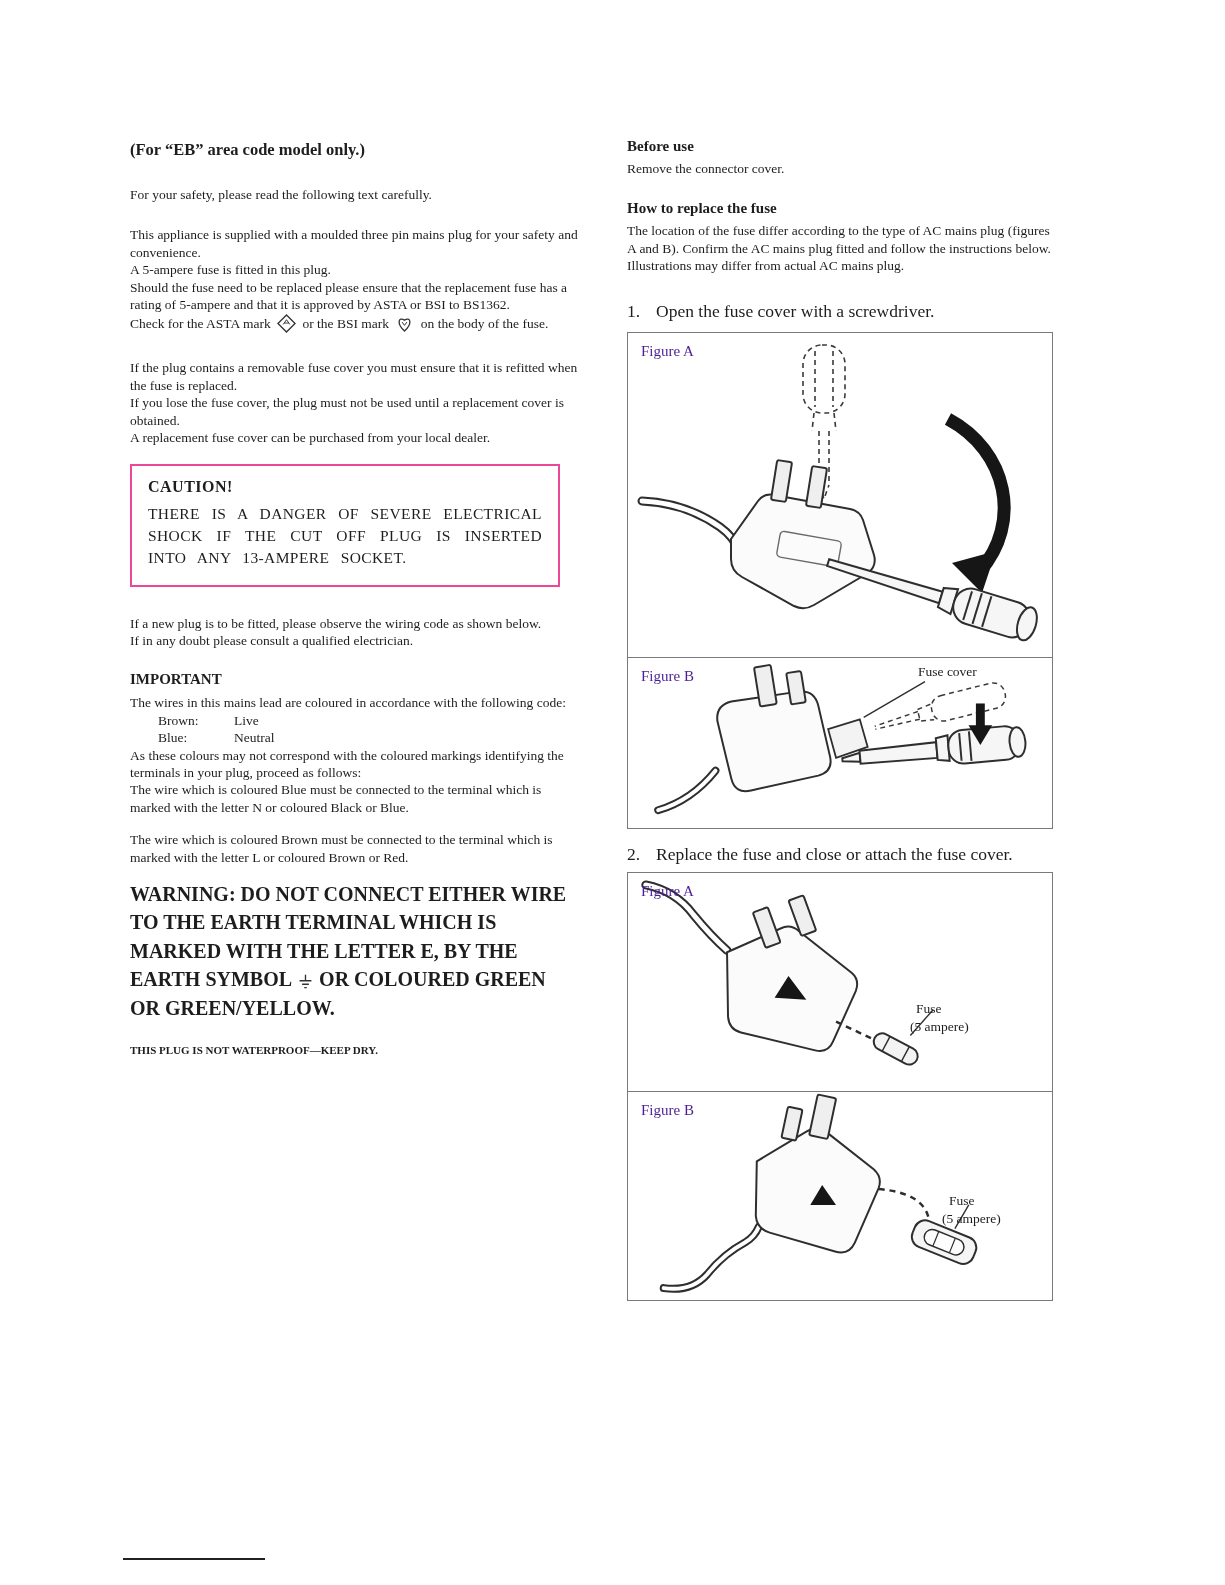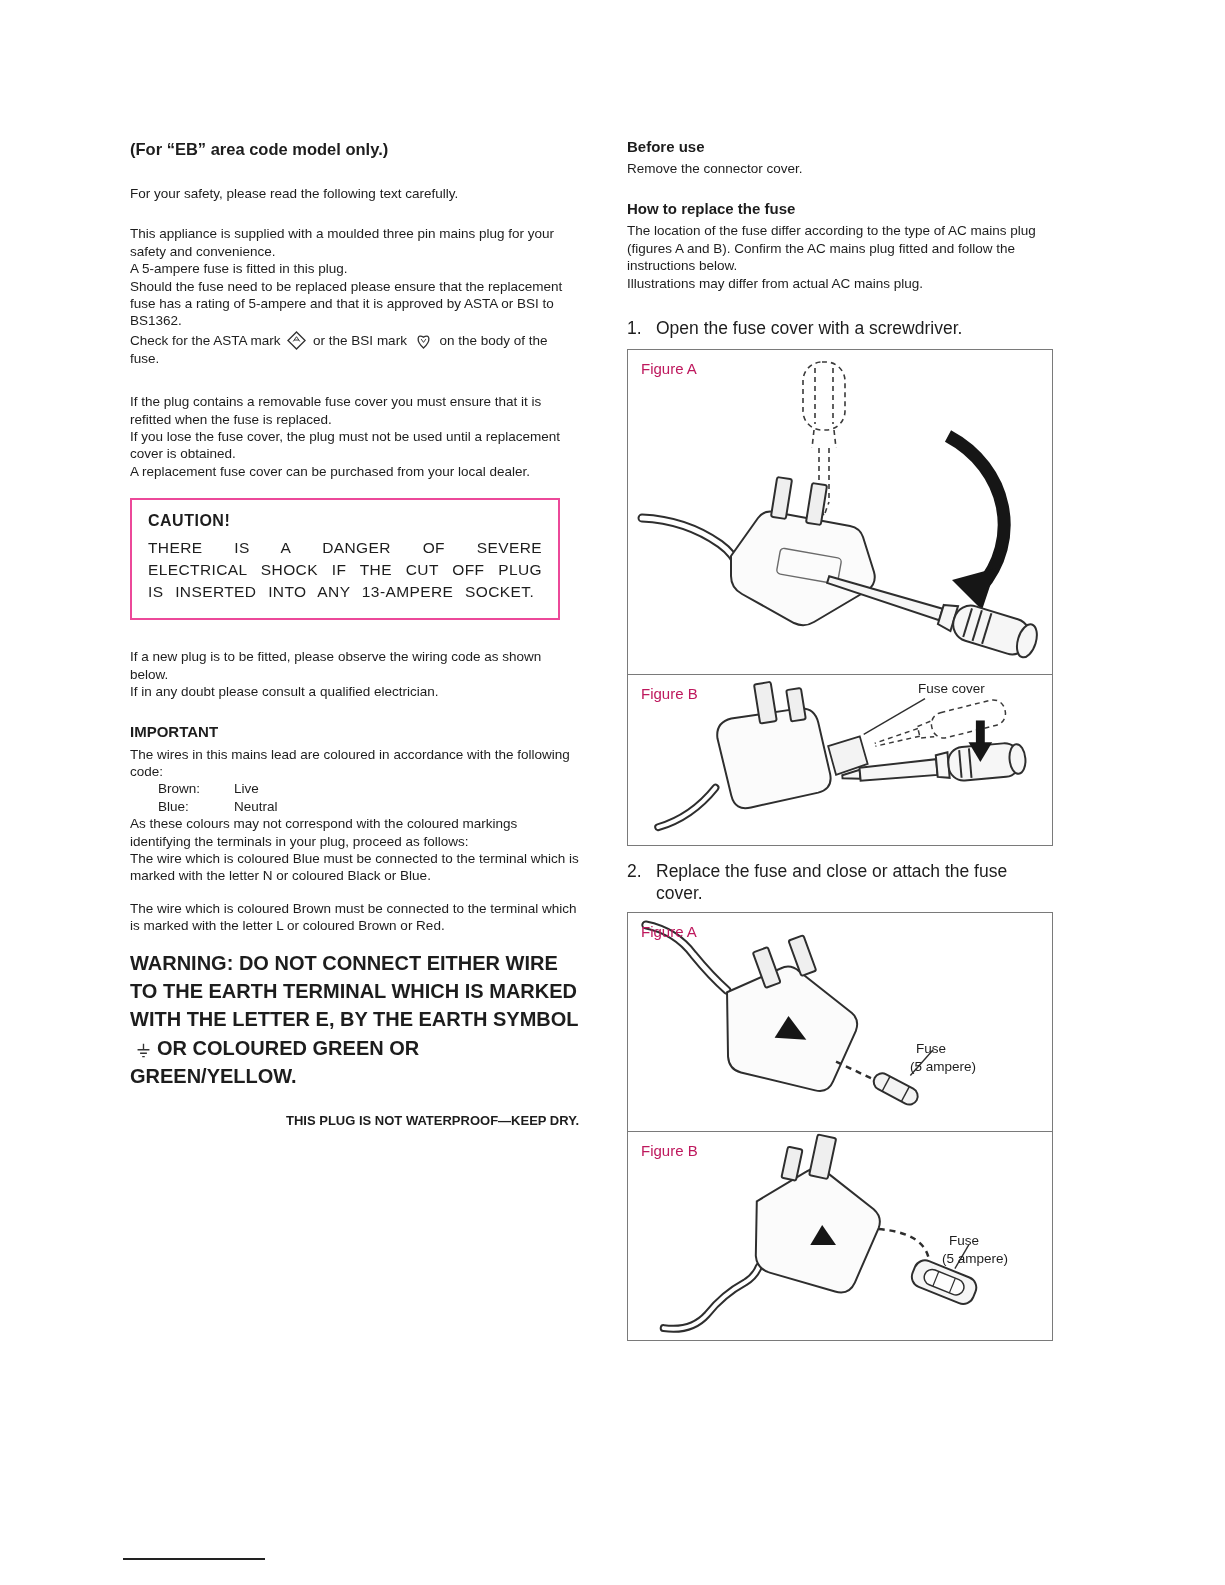--- a/index.html
+++ b/index.html
@@ -1,19 +1,19 @@
 <!DOCTYPE html>
 <html><head>
 <meta charset="utf-8">
 <style>
   * { margin:0; padding:0; box-sizing:border-box; }
   html,body { background:#ffffff; }
   .page {
     position:relative; width:1225px; height:1585px; background:#ffffff;
-    font-family:Liberation Sans, sans-serif; color:#1d1d1d;
+    font-family:Liberation Serif, serif; color:#1d1d1d;
     overflow:hidden;
   }
   .col-left  { position:absolute; left:130px; top:140px; width:449px; }
   .col-right { position:absolute; left:627px; top:138px; width:426px; }
 
   .doc-title { font-size:16.5px; font-weight:bold; margin-bottom:26px; }
   p.body { font-size:13.5px; line-height:1.29; }
 
   .intro { margin-bottom:23px; }
   .appliance { margin-bottom:1px; }
@@ -32,34 +32,34 @@
     word-spacing:7px; letter-spacing:0.4px;
   }
 
   .newplug { margin-bottom:22px; }
   .important-title { font-size:15px; font-weight:bold; margin-bottom:6px; }
   .code-row { display:grid; grid-template-columns:76px auto; padding-left:28px; font-size:13.5px; line-height:1.29; }
   .imp-gap { margin-bottom:15px; }
   .brown-para { margin-bottom:14px; }
 
   .warning { font-size:20px; font-weight:bold; line-height:1.42; margin-bottom:22px; }
-  .waterproof { font-size:13px; font-weight:bold;text-align:right; }
+  .waterproof { font-size:11px; font-weight:bold; }
 
   .h3 { font-size:15px; font-weight:bold; margin-bottom:5px; }
   .sec-gap-sm { margin-bottom:23px; }
   .sec-gap-md { margin-bottom:26px; }
 
   .step { display:flex; font-size:17.5px; line-height:1.25; }
   .step-num { width:29px; flex:none; }
   .step1 { margin-bottom:9px; }
   .step2 { margin-top:15px; margin-bottom:7px; }
 
   .figbox { position:relative; border:1px solid #7a7a7a; width:426px; background:#fff; }
   .figbox + .figbox { margin-top:-1px; }
-  .fig-label { position:absolute; left:13px; top:10px; font-size:15px; color:#be185d; }
+  .fig-label { position:absolute; left:13px; top:10px; font-size:15px; color:#4c1d95; }
   .anno { position:absolute; font-size:13.5px; color:#1d1d1d; white-space:nowrap; }
   .figbox svg { display:block; width:100%; height:100%; }
 
   .fig-1a { height:326px; }
   .fig-1b { height:172px; }
   .fig-2a { height:220px; }
   .fig-2b { height:210px; }
 
   .footer-rule { position:absolute; left:123px; top:1558px; width:142px; height:2px; background:#222; }
 </style>

